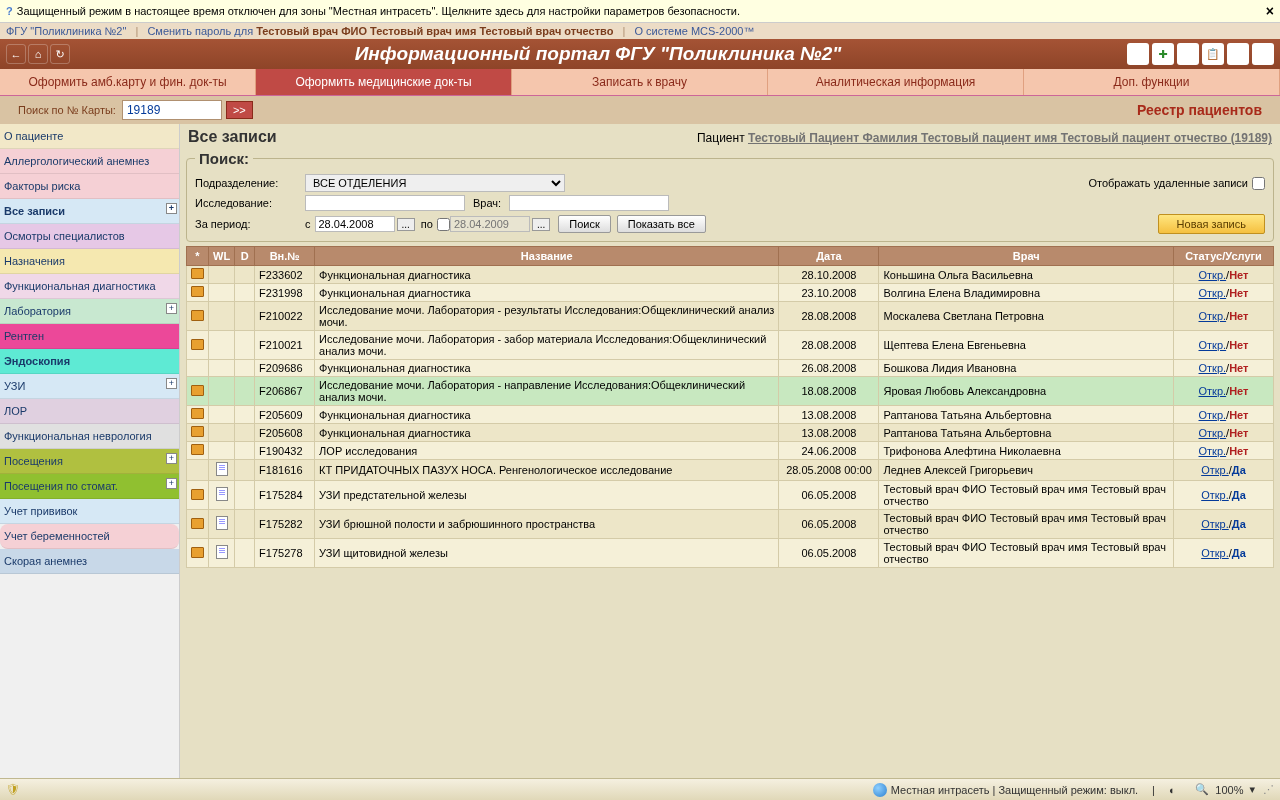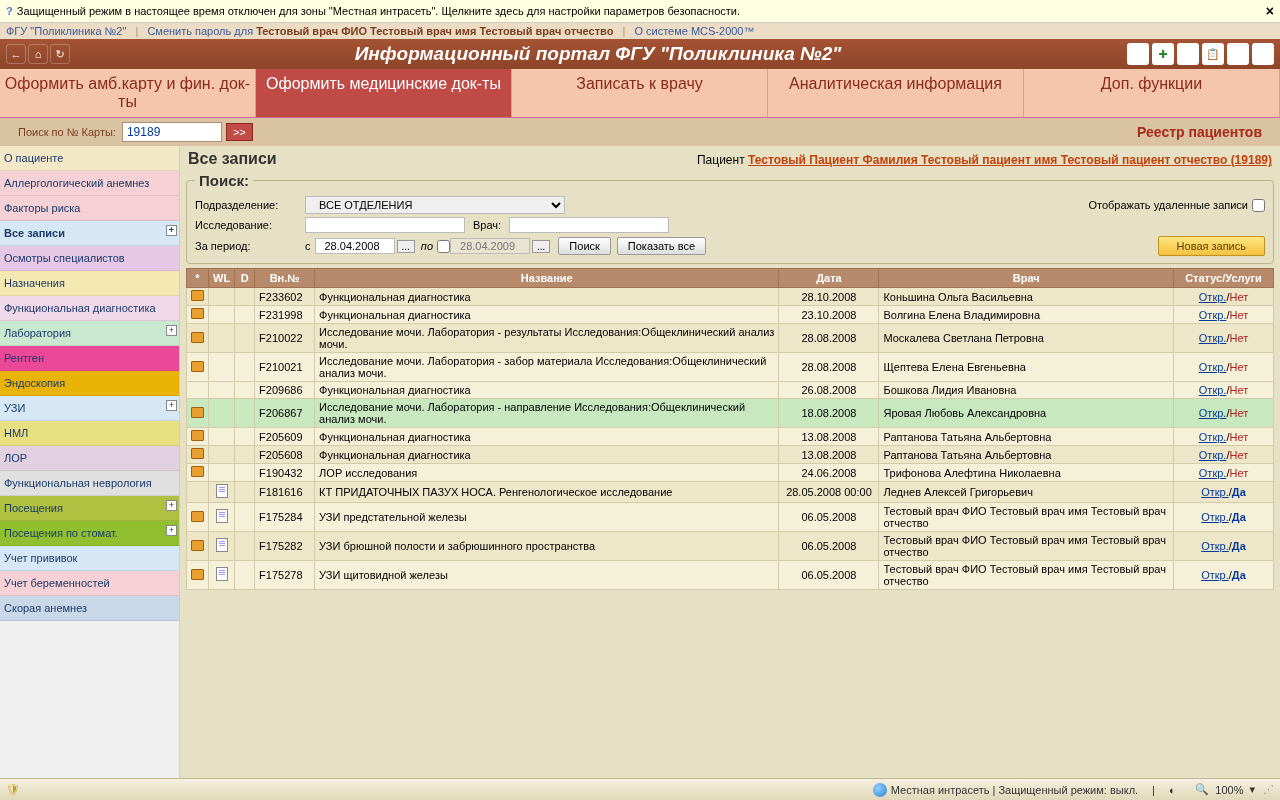--- a/index.html
+++ b/index.html
@@ -9,63 +9,63 @@
 .security-bar .close{margin-left:auto;font-weight:bold;font-size:14px;cursor:pointer;}
 .top-links{background:#ecdcc6;padding:2px 6px;font-size:11px;}
 .top-links a{color:#3b5998;text-decoration:none;}
 .top-links .sep{color:#b09070;margin:0 6px;}
 .top-links .user{color:#7a3d1d;font-weight:bold;}
 .titlebar{background:linear-gradient(#a55335,#8e4428);color:#fff;display:flex;align-items:center;height:30px;padding:0 6px;}
 .titlebar .navbtn{width:20px;height:20px;display:inline-flex;align-items:center;justify-content:center;margin-right:2px;cursor:pointer;color:#fff;border:1px solid rgba(255,255,255,.25);border-radius:3px;}
 .titlebar .title{flex:1;text-align:center;font-size:19px;font-weight:bold;font-style:italic;}
 .titlebar .ticon{width:22px;height:22px;margin-left:3px;display:inline-flex;align-items:center;justify-content:center;background:#fff;border-radius:3px;cursor:pointer;}
 .tabs{display:flex;background:#f5c6ad;border-bottom:1px solid #c69;}
-.tabs .tab{flex:1;text-align:center;padding:6px 4px;font-size:16px;color:#8a2a1a;cursor:pointer;border-right:1px solid #e0a080;}
+.tabs .tab{flex:1;text-align:center;padding:6px 4px;font-size:12px;color:#8a2a1a;cursor:pointer;border-right:1px solid #e0a080;}
 .tabs .tab.active{background:#c04a45;color:#fff;}
 .searchbar{background:#d9c3a3;padding:4px 18px;display:flex;align-items:center;}
 .searchbar label{color:#7a3d1d;margin-right:6px;}
 .searchbar input{width:100px;padding:2px 4px;border:1px solid #b09070;font-size:12px;color:#043a9a;}
 .searchbar .go{background:#c04a45;color:#fff;border:1px solid #8a2a1a;padding:2px 6px;margin-left:4px;cursor:pointer;font-size:11px;}
 .searchbar .registry{margin-left:auto;color:#a82a1a;font-weight:bold;font-size:14px;cursor:pointer;}
 .body{display:flex;height:672px;}
 .sidebar{width:180px;overflow-y:auto;background:#f0f0f0;border-right:1px solid #ccc;}
 .sitem{padding:6px 4px;font-size:11px;cursor:pointer;border-bottom:1px solid rgba(0,0,0,.08);position:relative;color:#1a3a6a;}
 .sitem .plus{position:absolute;right:2px;top:4px;border:1px solid #888;width:11px;height:11px;font-size:9px;line-height:9px;text-align:center;background:#fff;}
 .main{flex:1;background:#e6e0c4;display:flex;flex-direction:column;overflow:hidden;}
 .mhead{padding:4px 8px;display:flex;align-items:baseline;}
 .mhead h2{font-size:16px;color:#333;}
 .mhead .patient{margin-left:auto;font-size:12px;}
-.mhead .patient a{color:#c2410c;font-weight:bold;text-decoration:underline;}
+.mhead .patient a{color:#737373;font-weight:bold;text-decoration:underline;}
 .filters{border:1px solid #bcb48d;margin:0 6px 4px;border-radius:4px;padding:4px 8px;background:#e6e0c4;}
 .filters legend{font-size:15px;font-weight:bold;color:#333;padding:0 4px;}
 .frow{display:flex;align-items:center;margin:3px 0;font-size:11px;}
 .frow label{display:inline-block;}
 .frow .lbl{width:110px;}
-.frow input[type=text],.frow select{border:1px solid #bbb;padding:1px 9px;font-size:11px;}
+.frow input[type=text],.frow select{border:1px solid #bbb;padding:1px 3px;font-size:11px;}
 .frow select{width:260px;}
 .frow .txtinput{width:160px;}
 .frow .dateinput{width:80px;}
 .dbtn{border:1px solid #999;background:#eee;padding:0 4px;margin:0 2px;cursor:pointer;font-size:10px;}
 .btn{border:1px solid #999;background:linear-gradient(#fff,#ddd);padding:2px 10px;margin-left:6px;cursor:pointer;font-size:11px;border-radius:2px;}
 .newbtn{background:linear-gradient(#ffe680,#f5c040);border:1px solid #c09020;padding:3px 18px;cursor:pointer;font-size:11px;border-radius:2px;color:#5a3d00;}
 .showdel{margin-left:auto;display:flex;align-items:center;}
 .tablewrap{flex:1;overflow:auto;margin:0 6px;}
 table{width:100%;border-collapse:collapse;font-size:11px;}
 thead th{background:#b88a6c;color:#fff;font-weight:bold;padding:3px 4px;border:1px solid #a07050;font-size:11px;position:sticky;top:0;}
 tbody td{padding:2px 4px;border:1px solid #d4cba8;vertical-align:middle;}
 tbody tr{background:#f5f0d8;}
 tbody tr.alt{background:#ede6c8;}
 tbody tr.hl{background:#c8e8c0;}
 .ic{width:16px;text-align:center;}
 .folder{width:13px;height:11px;background:#e8a030;border:1px solid #a06010;display:inline-block;border-radius:1px;}
 .doc{width:12px;height:14px;background:#fff;border:1px solid #888;display:inline-block;position:relative;}
 .doc::after{content:"";position:absolute;top:2px;left:2px;right:2px;height:1px;background:#99f;box-shadow:0 2px 0 #99f,0 4px 0 #99f;}
 .statuslink{color:#043a9a;text-decoration:underline;cursor:pointer;}
 .svcYes{color:#043a9a;font-weight:bold;}
-.svcNo{color:#b02020;font-weight:normal;}
+.svcNo{color:#b02020;font-weight:bold;}
 .date{text-align:center;}
 .statusbar{position:fixed;bottom:0;left:0;right:0;height:22px;background:linear-gradient(#f5f0e0,#e0d8b8);border-top:1px solid #c0b890;display:flex;align-items:center;font-size:11px;padding:0 6px;color:#333;}
 .statusbar .sp{margin-left:auto;}
 .statusbar .globe{display:inline-block;width:14px;height:14px;border-radius:50%;background:radial-gradient(circle at 5px 5px,#8fd0ff,#2a7fd0);margin-right:4px;vertical-align:middle;}
 </style>
 </head>
 <body>
 
 <div class="security-bar">
   <span class="qmark">?</span>
@@ -113,29 +113,28 @@
   <div class="sidebar" id="sidebar">
       <div class="sitem" style="background: rgb(242, 232, 200);">О пациенте</div>
       <div class="sitem" style="background: rgb(245, 208, 213);">Аллергологический анемнез</div>
       <div class="sitem" style="background: rgb(245, 208, 213);">Факторы риска</div>
       <div class="sitem" style="background: rgb(214, 232, 245); font-weight: bold;">Все записи<span class="plus">+</span></div>
       <div class="sitem" style="background: rgb(230, 200, 230);">Осмотры специалистов</div>
       <div class="sitem" style="background: rgb(245, 232, 176);">Назначения</div>
       <div class="sitem" style="background: rgb(240, 216, 232);">Функциональная диагностика</div>
       <div class="sitem" style="background: rgb(200, 232, 208);">Лаборатория<span class="plus">+</span></div>
       <div class="sitem" style="background: #ec4899;">Рентген</div>
-      <div class="sitem" style="background: #eab308;">Эндоскопия</div>
+      <div class="sitem" style="background: #5eead4; font-weight: bold;">Эндоскопия</div>
       <div class="sitem" style="background: rgb(214, 232, 245);">УЗИ<span class="plus">+</span></div>
-      <div class="sitem" style="background: rgb(232, 224, 128);">НМЛ</div>
       <div class="sitem" style="background: rgb(224, 208, 224);">ЛОР</div>
       <div class="sitem" style="background: rgb(224, 224, 224);">Функциональная неврология</div>
       <div class="sitem" style="background: rgb(176, 192, 64);">Посещения<span class="plus">+</span></div>
       <div class="sitem" style="background: rgb(144, 192, 48);">Посещения по стомат.<span class="plus">+</span></div>
       <div class="sitem" style="background: rgb(214, 232, 245);">Учет прививок</div>
-      <div class="sitem" style="background: rgb(245, 208, 213);">Учет беременностей</div>
+      <div class="sitem" style="background: rgb(245, 208, 213); border-radius: 8px;">Учет беременностей</div>
       <div class="sitem" style="background: rgb(200, 216, 232);">Скорая анемнез</div>
     </div>
 
   <div class="main">
     <div class="mhead">
       <h2>Все записи</h2>
       <div class="patient">
         <span>Пациент </span>
         <a>Тестовый Пациент Фамилия Тестовый пациент имя Тестовый пациент отчество (19189)</a>
       </div>
@@ -155,21 +154,21 @@
         <label class="lbl">Исследование:</label>
         <input class="txtinput" type="text" style="">
         <label style="margin:0 8px;text-align:center;">Врач:</label>
         <input class="txtinput" type="text" style="">
       </div>
       <div class="frow">
         <label class="lbl">За период:</label>
         <span style="margin-right:4px;">с</span>
         <input class="dateinput" type="text" value="28.04.2008" style="">
         <span class="dbtn">...</span>
-        <span style="margin:0 4px;font-style:italic;">по</span>
+        <span style="margin:0 4px;">по</span>
         <input type="checkbox" style="">
         <input class="dateinput" type="text" disabled="" style="color: rgb(170, 170, 170);" placeholder="28.04.2009">
         <span class="dbtn">...</span>
         <button class="btn">Поиск</button>
         <button class="btn">Показать все</button>
         <div style="margin-left:auto;">
           <button class="newbtn">Новая запись</button>
         </div>
       </div>
     </fieldset>

